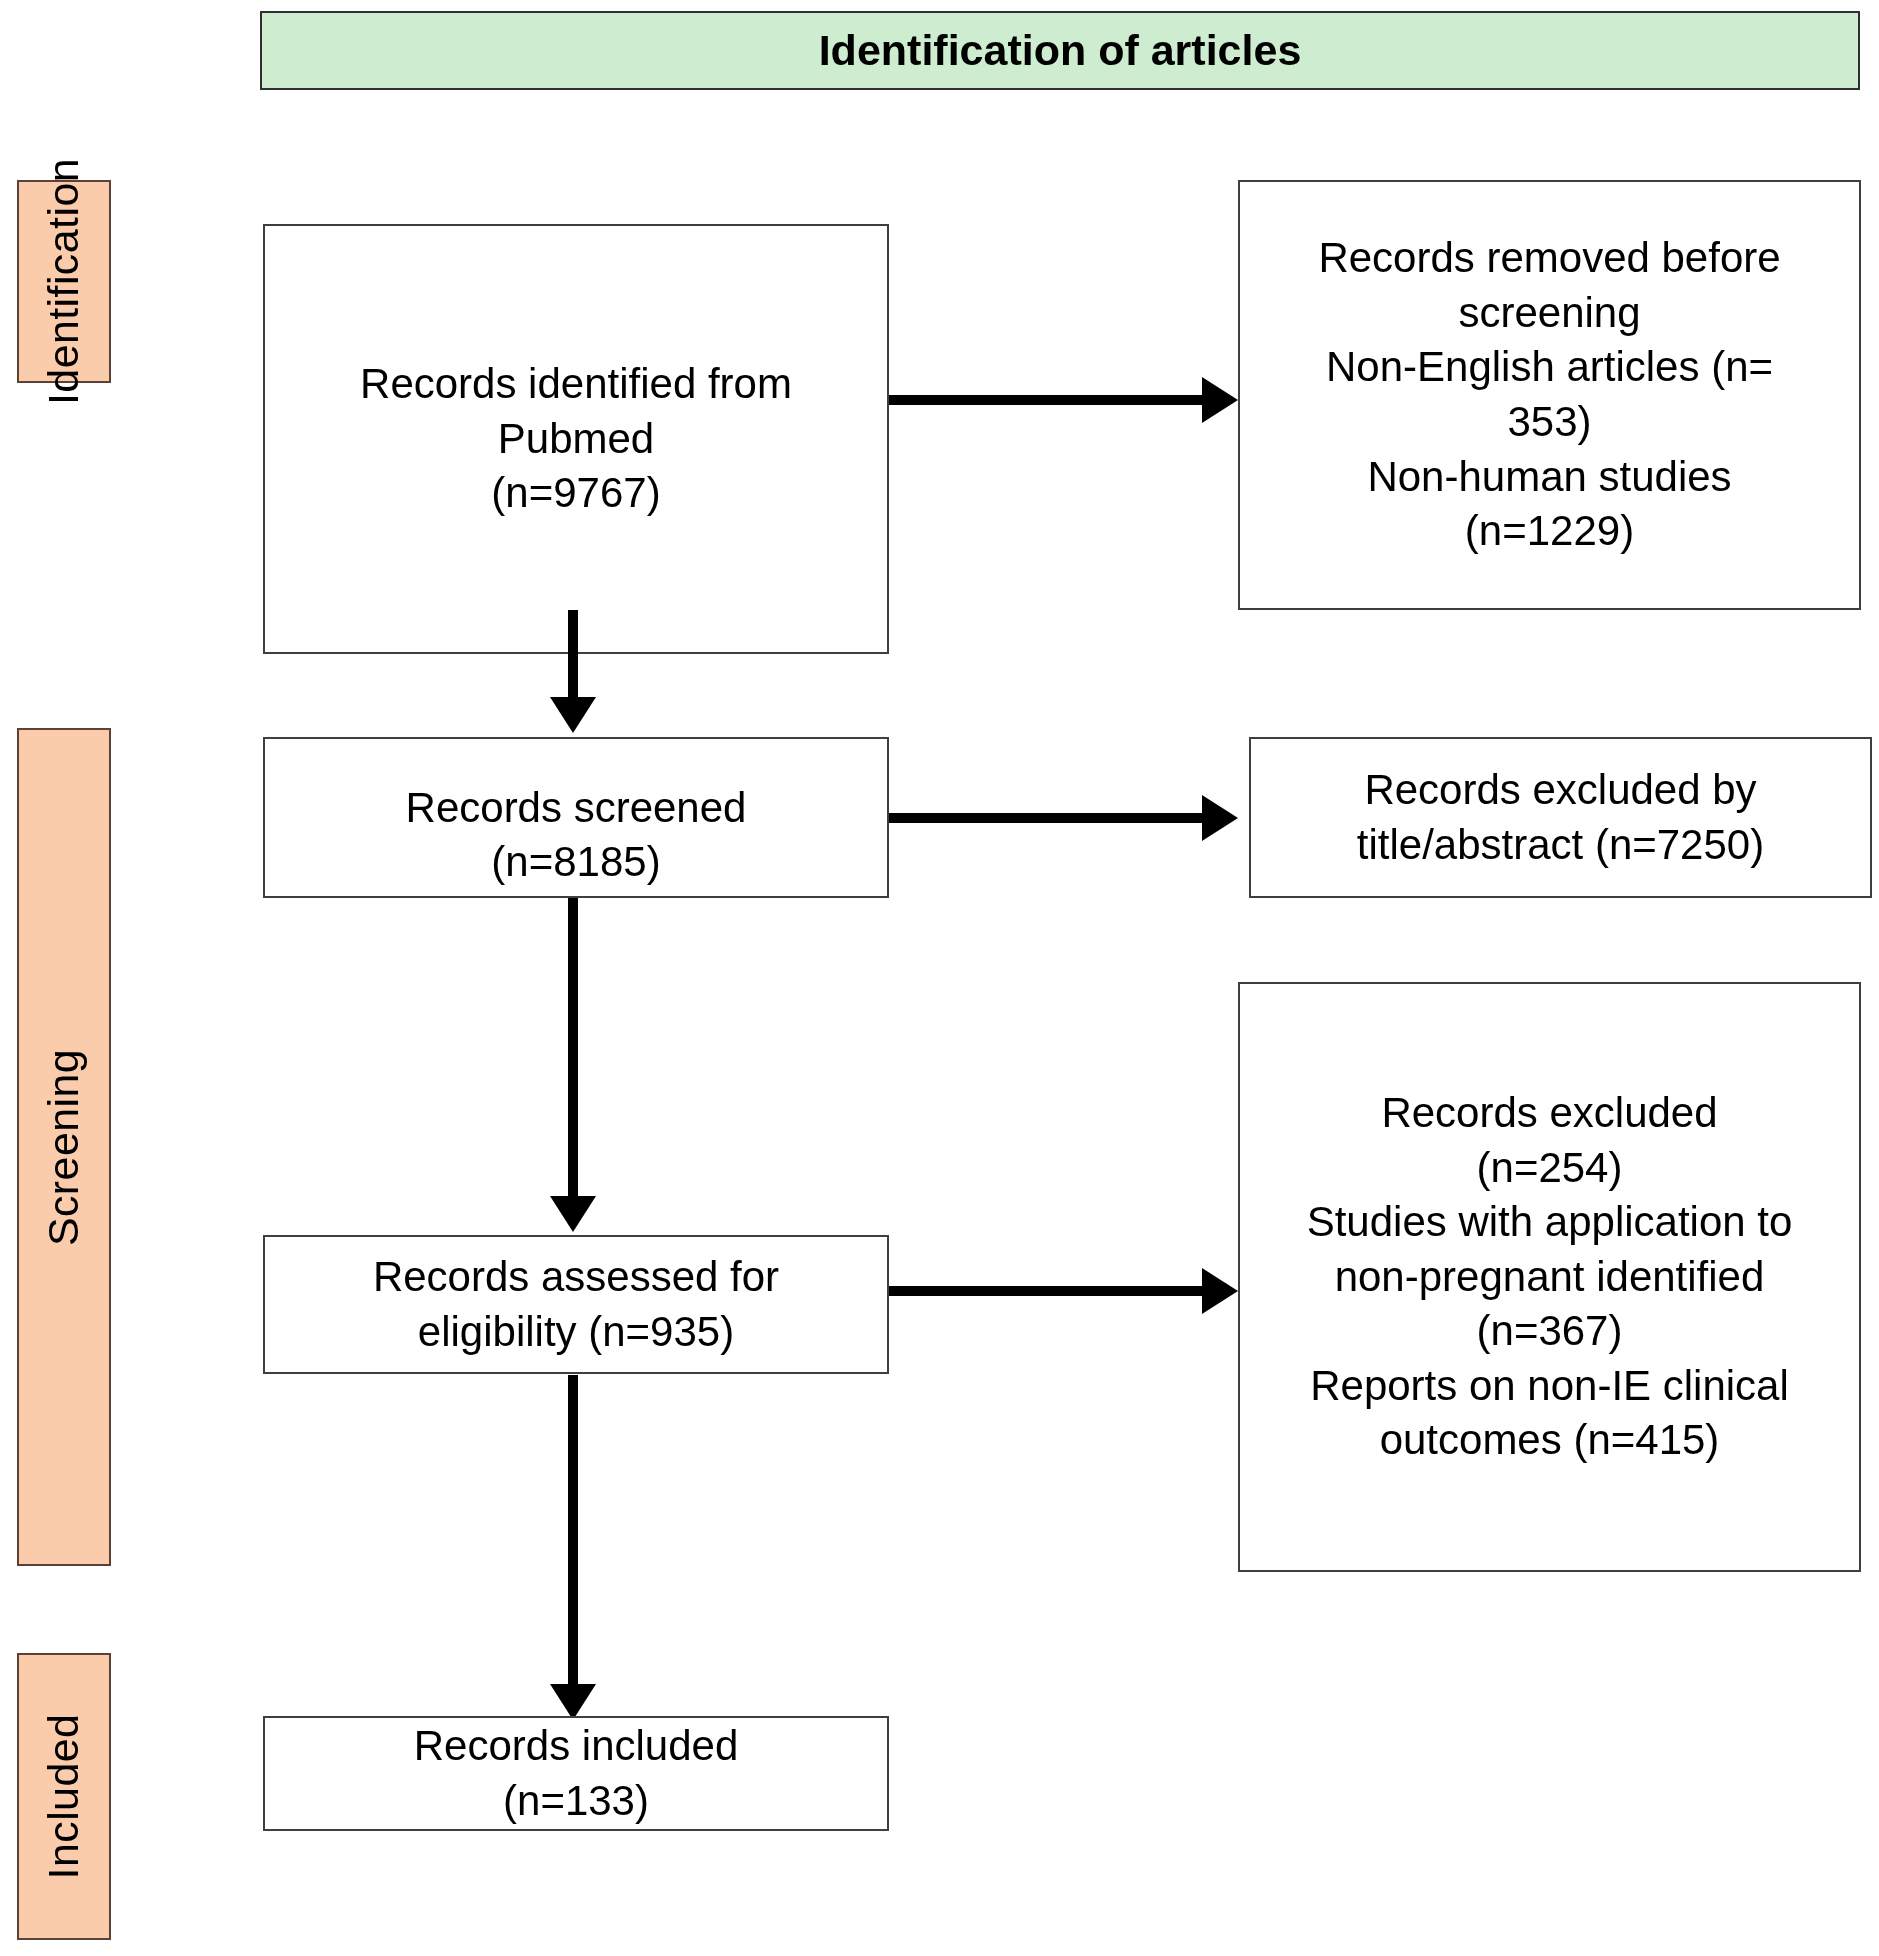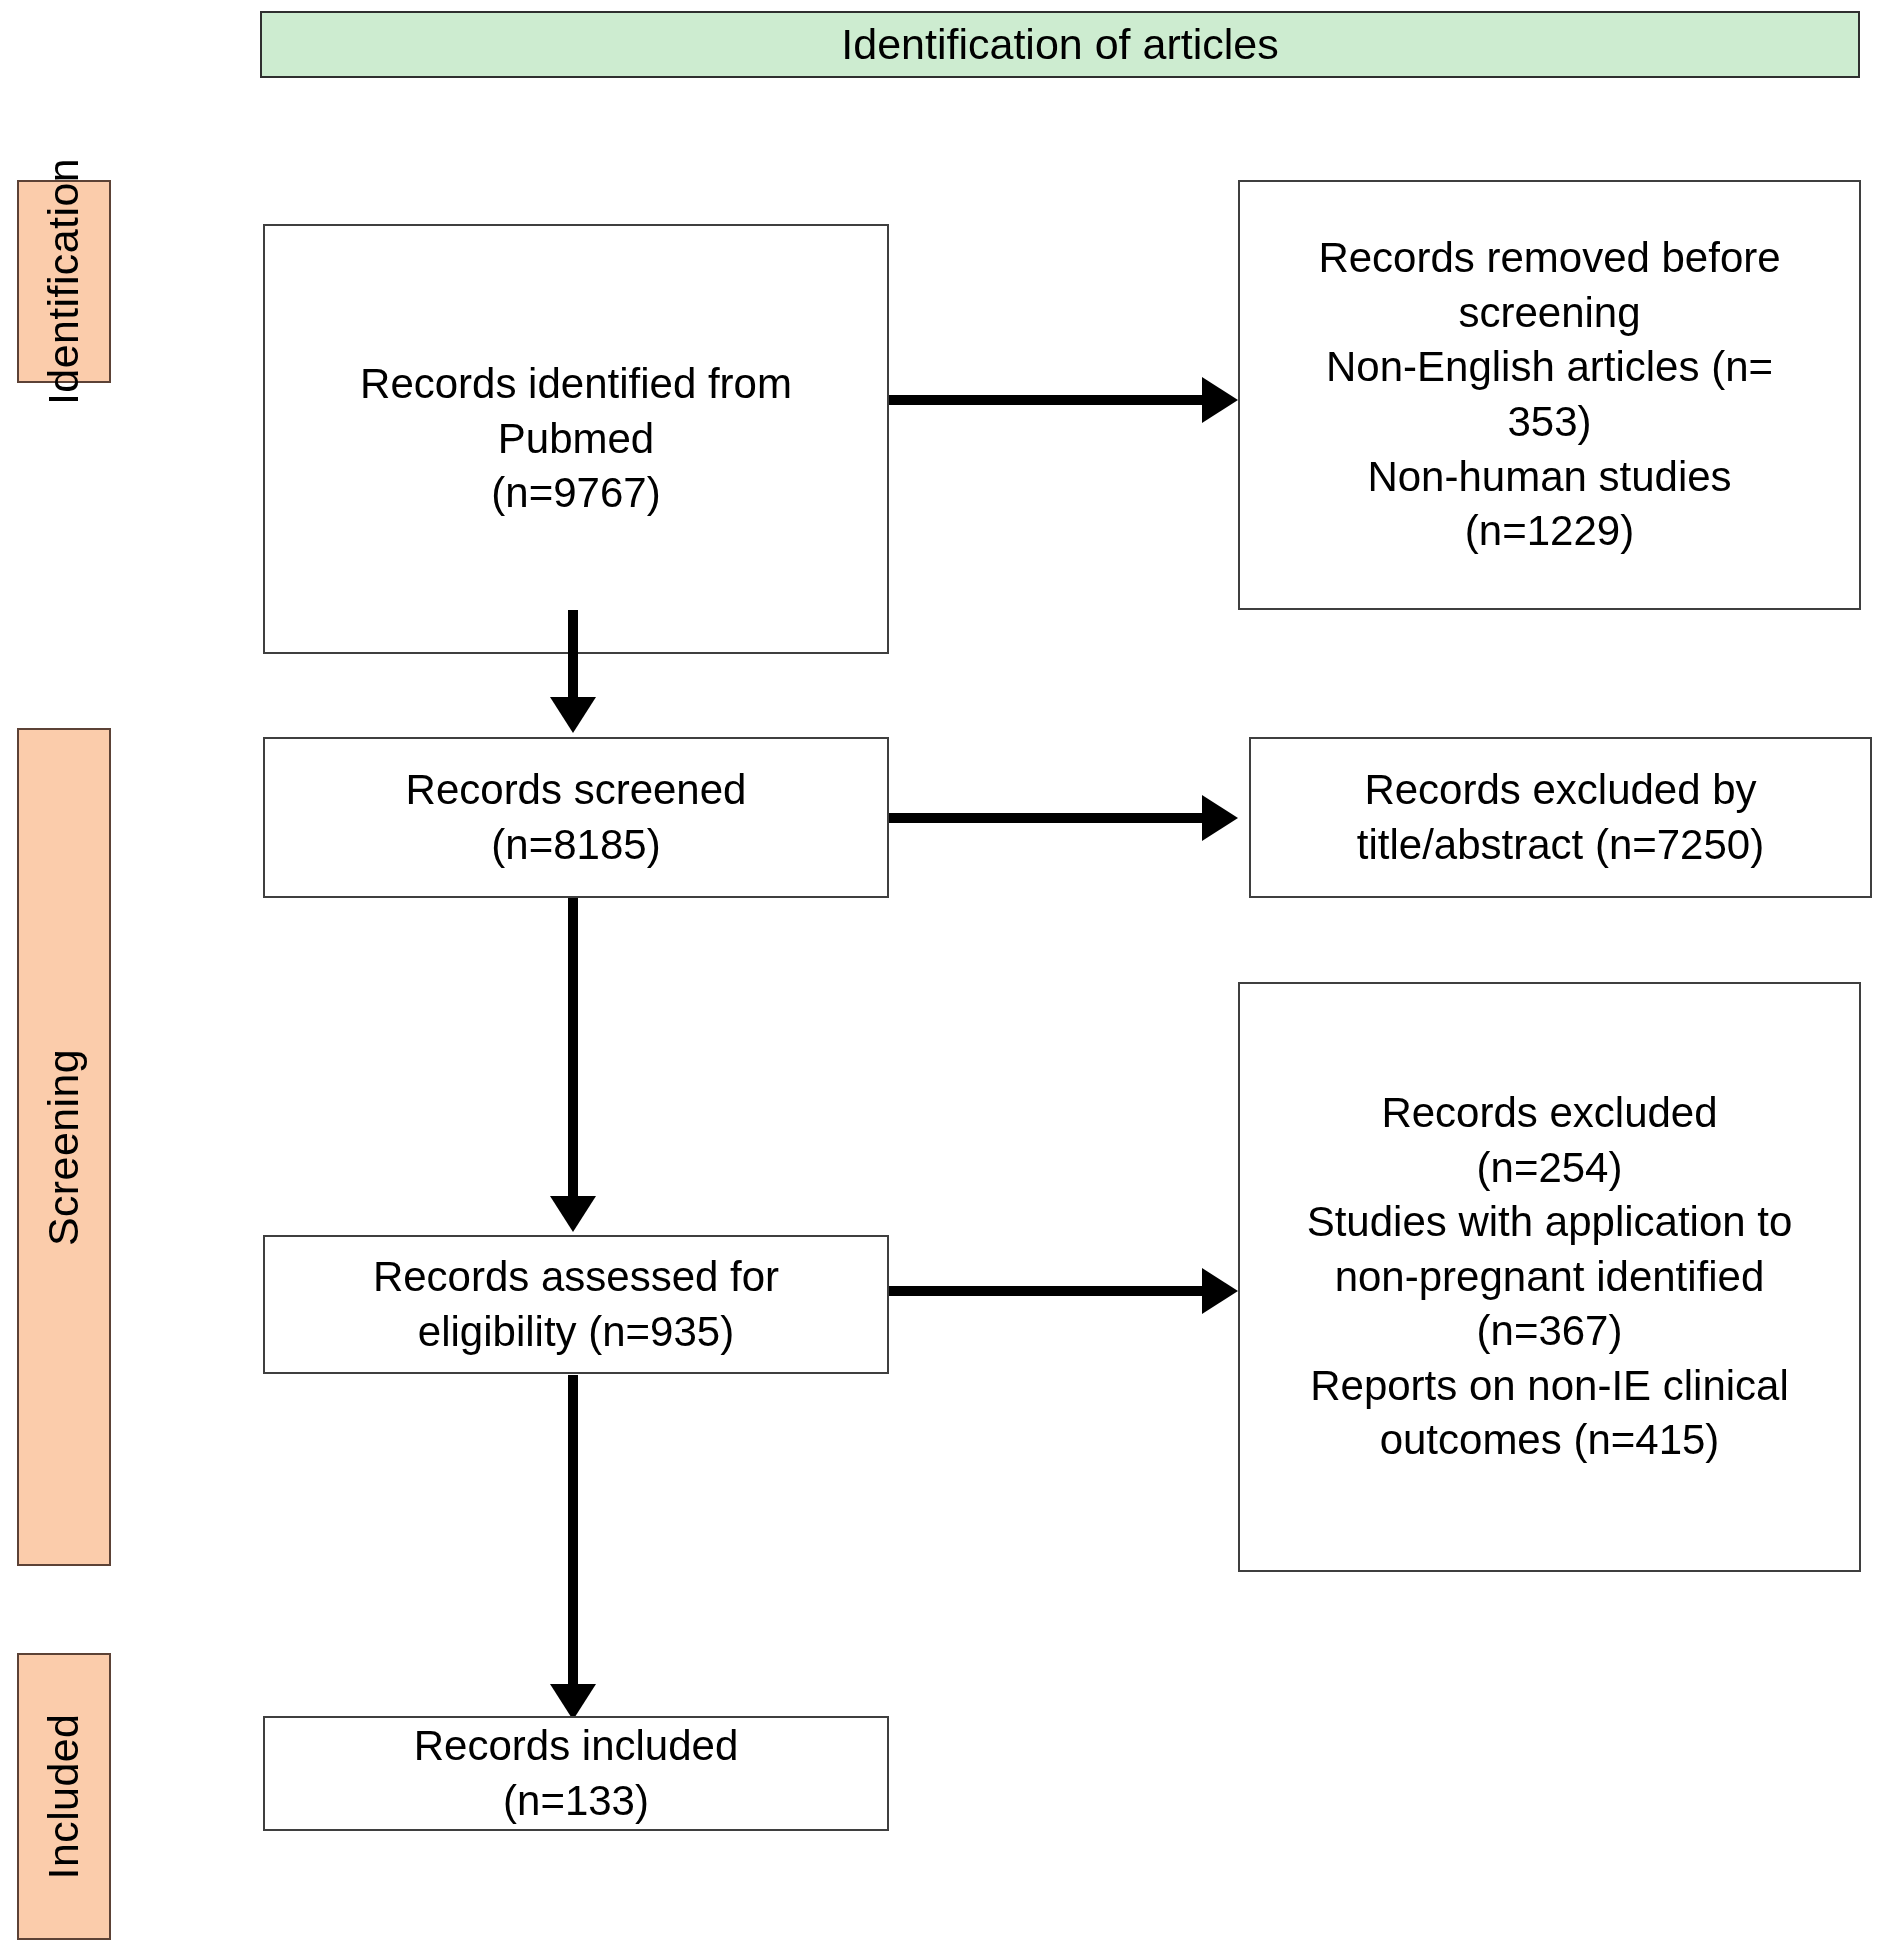--- a/index.html
+++ b/index.html
@@ -36,28 +36,29 @@
   .box .lines { width: 100%; }
   .box .lines > div { white-space: pre; }
 
   
   .header-banner {
     position: absolute;
     box-sizing: border-box;
     left: 260px;
     top: 11px;
     width: 1600px;
-    height: 67px;
+    height: 79px;
     background: #cdecd0;
     border: 2.3px solid #2f2f2f;
     display: flex;
     align-items: center;
     justify-content: center;
     font-size: 43px;
     color: #000000;
+    font-weight: bold;
   }
 
   
   .stage {
     position: absolute;
     box-sizing: border-box;
     left: 17px;
     width: 94px;
     background: #fbccab;
     border: 2.3px solid #5c4236;
@@ -141,21 +142,21 @@
       <div>(n=1229)</div>
     </div>
   </div>
 
   <div class="hline" style="left:889px; top:395px; width:313px;"></div>
   <div class="arrow-right" style="left:1202px; top:377px;"></div>
 
   <div class="vline" style="left:568px; top:610px; height:87px;"></div>
   <div class="arrow-down" style="left:550px; top:697px;"></div>
 
-  <div class="box" style="left:263px; top:737px; width:626px; height:161px;">
+  <div class="box" style="left:263px; top:737px; width:626px; height:161px;align-items:flex-end;">
     <div class="lines">
       <div>Records screened</div>
       <div>(n=8185)</div>
     </div>
   </div>
 
   <div class="box" style="left:1238px; top:737px; width:623px; height:161px;margin-left:11px;">
     <div class="lines">
       <div>Records excluded by</div>
       <div>title/abstract (n=7250)</div>

